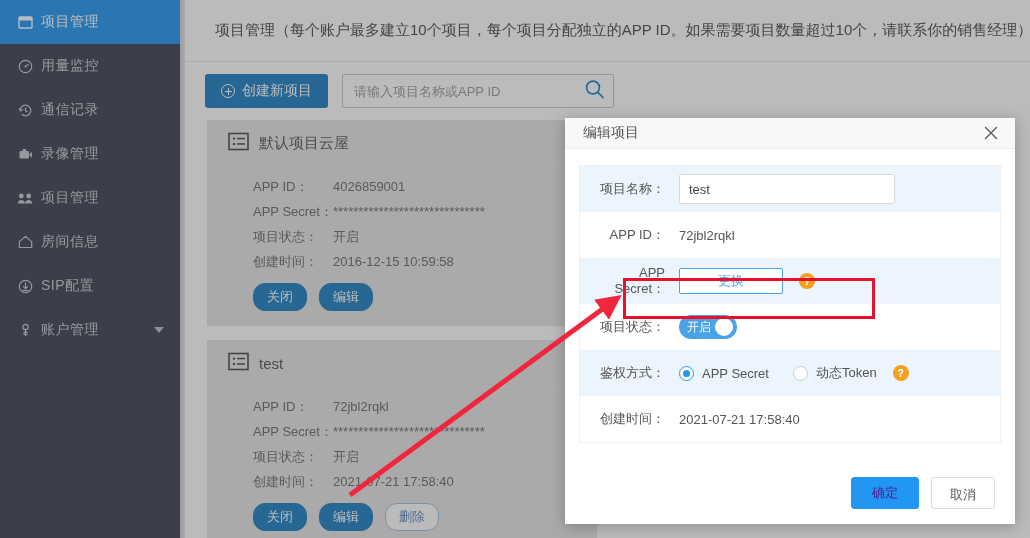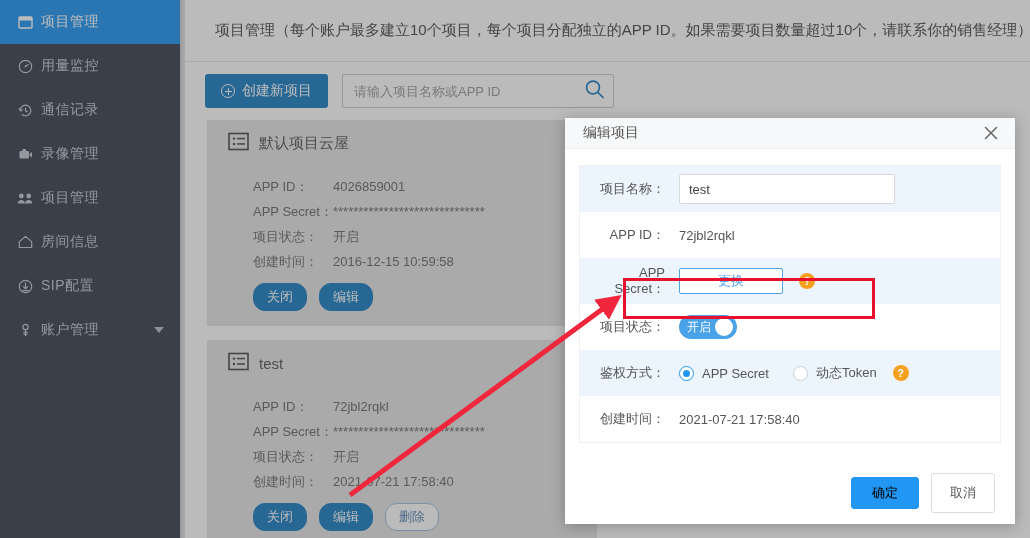--- a/index.html
+++ b/index.html
@@ -253,26 +253,26 @@
   }
   .radio-label { font-size: 13px; color: #555; }
   .dialog-foot {
     height: 62px;
     display: flex; align-items: center; justify-content: flex-end;
     gap: 12px;
     padding-right: 20px;
   }
   .btn-ok {
     height: 32px; padding: 0 20px;
-    background: #2196f3; color: #000000;
+    background: #2196f3; color: #4c1d95;
     border: 1px solid #2196f3; border-radius: 3px;
     font-size: 13px; cursor: pointer; font-family: inherit;
   }
   .btn-cancel {
-    height: 40px; padding: 8px 18px;
+    height: 32px; padding: 8px 18px;
     background: #fff; color: #555;
     border: 1px solid #dcdcdc; border-radius: 3px;
     font-size: 13px; cursor: pointer; font-family: inherit;
   }
 
   
   .anno-rect {
     position: absolute;
     left: 623px; top: 278px;
     width: 252px; height: 41px;

